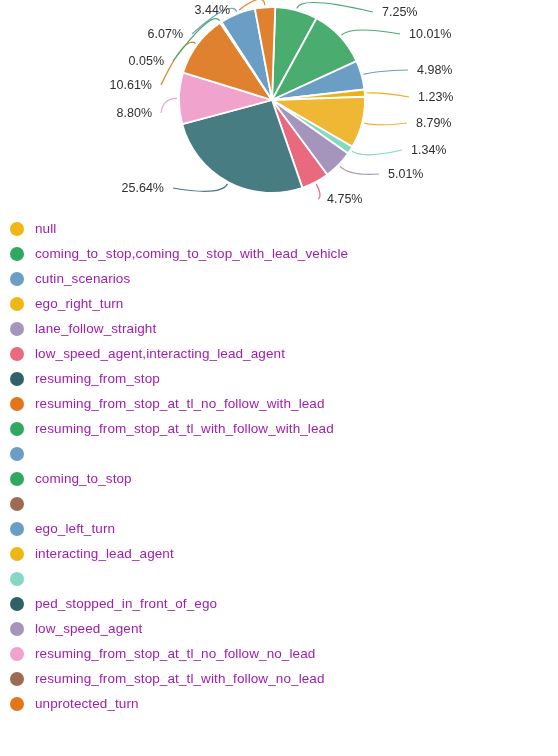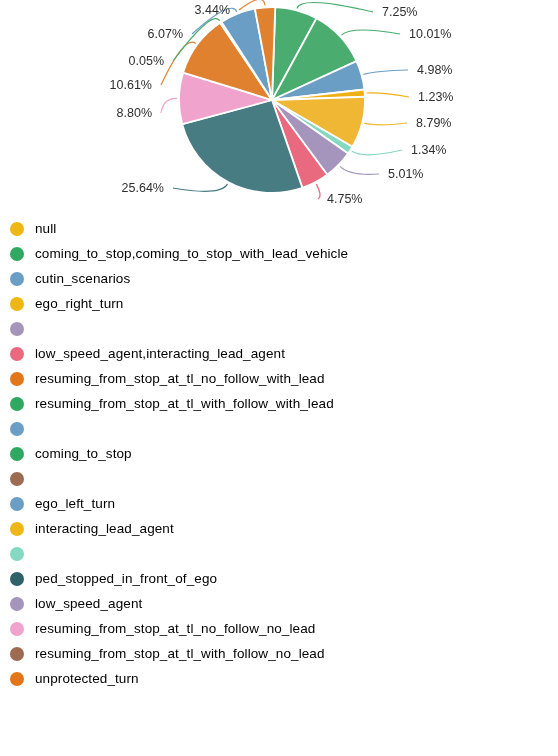--- a/index.html
+++ b/index.html
@@ -42,21 +42,21 @@
   .legend-swatch {
     width: 14px;
     height: 14px;
     border-radius: 50%;
     margin-left: 10px;
     margin-right: 11px;
     flex: 0 0 auto;
   }
   .legend-label {
     font-size: 13.5px;
-    color: #000000;
+    color: #a21caf;
     white-space: nowrap;
     letter-spacing: 0.1px;
   }
 </style>
 </head>
 <body>
 
 <div id="chart-area">
   <svg id="pie-svg" width="558" height="212" viewBox="0 0 558 212">
       <path d="M 272 100 L 275.25 7.06 A 93 93 0 0 1 316.48 18.33 Z" fill="#4aad6f" stroke="#ffffff" stroke-width="1.8"></path>
@@ -116,24 +116,29 @@
     <div class="legend-row">
       <span class="legend-swatch" style="background: rgb(106, 158, 197);"></span>
       <span class="legend-label">cutin_scenarios</span>
     </div>
     <div class="legend-row">
       <span class="legend-swatch" style="background: rgb(239, 183, 19);"></span>
       <span class="legend-label">ego_right_turn</span>
     </div>
     <div class="legend-row">
       <span class="legend-swatch" style="background: rgb(165, 149, 189);"></span>
+      <span class="legend-label">lane_follow_straight</span>
     </div>
     <div class="legend-row">
       <span class="legend-swatch" style="background: rgb(233, 106, 127);"></span>
       <span class="legend-label">low_speed_agent,interacting_lead_agent</span>
+    </div>
+    <div class="legend-row">
+      <span class="legend-swatch" style="background: rgb(47, 97, 104);"></span>
+      <span class="legend-label">resuming_from_stop</span>
     </div>
     <div class="legend-row">
       <span class="legend-swatch" style="background: rgb(227, 117, 27);"></span>
       <span class="legend-label">resuming_from_stop_at_tl_no_follow_with_lead</span>
     </div>
     <div class="legend-row">
       <span class="legend-swatch" style="background: rgb(49, 168, 98);"></span>
       <span class="legend-label">resuming_from_stop_at_tl_with_follow_with_lead</span>
     </div>
     <div class="legend-row">

